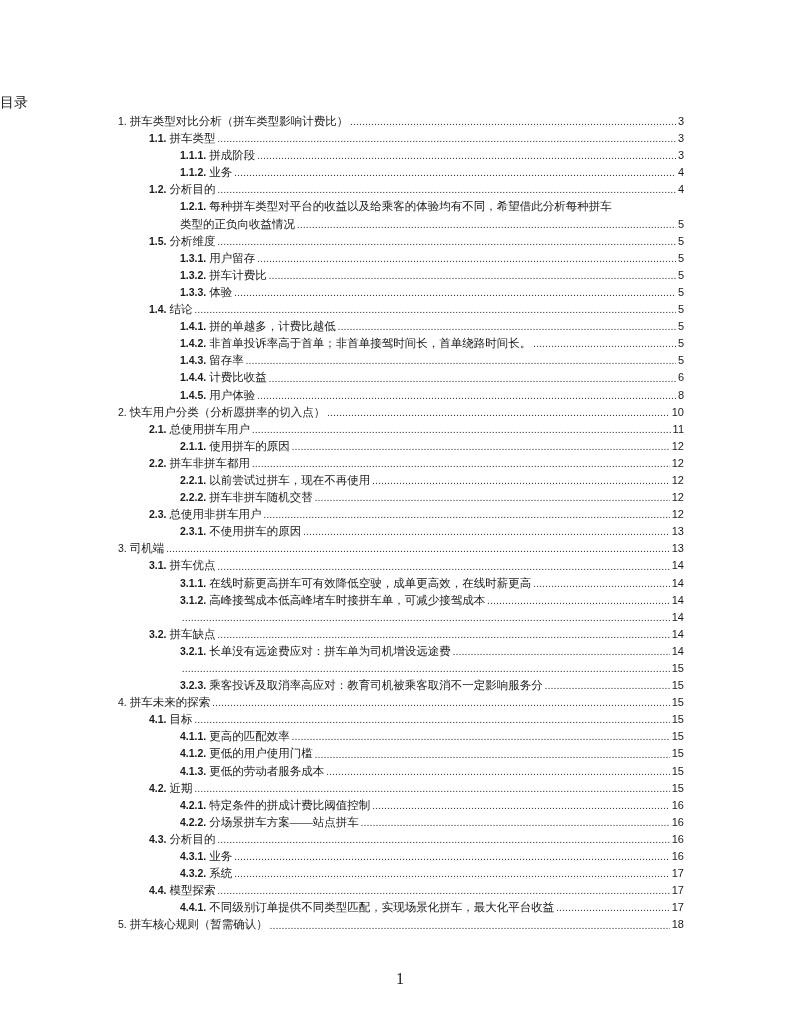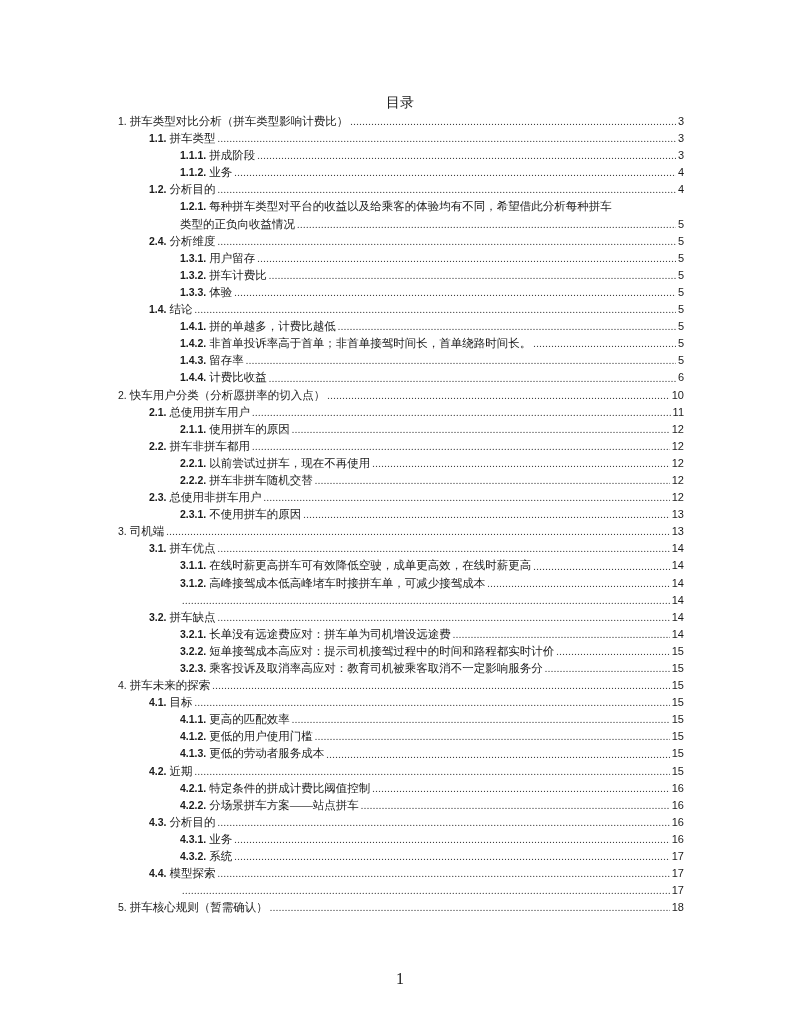--- a/index.html
+++ b/index.html
@@ -1,19 +1,19 @@
 <!DOCTYPE html>
 <html><head>
 <meta charset="utf-8">
 <style>
   html, body { margin:0; padding:0; background:#ffffff; }
   body { width:800px; height:1035px; position:relative; overflow:hidden;
          font-family:"Liberation Serif","DejaVu Serif",serif; color:#1a1a1a; }
   .page { position:absolute; left:0; top:0; width:800px; height:1035px; }
-  .toc-title { position:absolute; left:0; width:800px; top:94px; text-align:center;
+  .toc-title { position:absolute; left:0; width:800px; top:94px; 
                font-size:14px; line-height:18px; }
   .toc { position:absolute; left:118px; top:113px; width:566px; }
   .entry { display:flex; align-items:flex-end; font-size:11.5px; line-height:17.1px;
            height:17.1px; white-space:nowrap; }
   .entry.wrap { height:auto; white-space:normal; display:block; }
   .lvl1 { padding-left:0; }
   .lvl2 { padding-left:31px; }
   .lvl3 { padding-left:62px; }
   .num { font-family:"Liberation Sans","DejaVu Sans",sans-serif; font-weight:bold; font-size:10.5px; margin-right:3px; }
   .lvl1 .num { font-weight:normal; }
@@ -59,21 +59,21 @@
       </div>
       <div class="entry lvl3 wrap">
         <div class="line1"><span class="num">1.2.1.</span><span class="text">每种拼车类型对平台的收益以及给乘客的体验均有不同，希望借此分析每种拼车</span></div>
         <div class="line2">
           <span class="text">类型的正负向收益情况</span>
           <span class="leader"></span>
           <span class="page-no">5</span>
         </div>
       </div>
       <div class="entry lvl2">
-        <span class="text"><span class="num">2.4.</span><span class="">分析维度</span></span>
+        <span class="text"><span class="num">1.5.</span><span class="">分析维度</span></span>
         <span class="leader"></span>
         <span class="page-no">5</span>
       </div>
       <div class="entry lvl3">
         <span class="text"><span class="num">1.3.1.</span><span class="">用户留存</span></span>
         <span class="leader"></span>
         <span class="page-no">5</span>
       </div>
       <div class="entry lvl3">
         <span class="text"><span class="num">1.3.2.</span><span class="">拼车计费比</span></span>
@@ -103,20 +103,25 @@
       <div class="entry lvl3">
         <span class="text"><span class="num">1.4.3.</span><span class="">留存率</span></span>
         <span class="leader"></span>
         <span class="page-no">5</span>
       </div>
       <div class="entry lvl3">
         <span class="text"><span class="num">1.4.4.</span><span class="">计费比收益</span></span>
         <span class="leader"></span>
         <span class="page-no">6</span>
       </div>
+      <div class="entry lvl3">
+        <span class="text"><span class="num">1.4.5.</span><span class="">用户体验</span></span>
+        <span class="leader"></span>
+        <span class="page-no">8</span>
+      </div>
       <div class="entry lvl1">
         <span class="text"><span class="num">2.</span><span class="">快车用户分类（分析愿拼率的切入点）</span></span>
         <span class="leader"></span>
         <span class="page-no">10</span>
       </div>
       <div class="entry lvl2">
         <span class="text"><span class="num">2.1.</span><span class="">总使用拼车用户</span></span>
         <span class="leader"></span>
         <span class="page-no">11</span>
       </div>
@@ -178,21 +183,20 @@
         <span class="text"><span class="num">3.2.</span><span class="">拼车缺点</span></span>
         <span class="leader"></span>
         <span class="page-no">14</span>
       </div>
       <div class="entry lvl3">
         <span class="text"><span class="num">3.2.1.</span><span class="">长单没有远途费应对：拼车单为司机增设远途费</span></span>
         <span class="leader"></span>
         <span class="page-no">14</span>
       </div>
       <div class="entry lvl3">
-        <span class="text"><span class="num">3.2.2.</span><span class="">短单接驾成本高应对：提示司机接驾过程中的时间和路程都实时计价</span></span>
         <span class="leader"></span>
         <span class="page-no">15</span>
       </div>
       <div class="entry lvl3">
         <span class="text"><span class="num">3.2.3.</span><span class="">乘客投诉及取消率高应对：教育司机被乘客取消不一定影响服务分</span></span>
         <span class="leader"></span>
         <span class="page-no">15</span>
       </div>
       <div class="entry lvl1">
         <span class="text"><span class="num">4.</span><span class="">拼车未来的探索</span></span>
@@ -248,20 +252,21 @@
         <span class="text"><span class="num">4.3.2.</span><span class="">系统</span></span>
         <span class="leader"></span>
         <span class="page-no">17</span>
       </div>
       <div class="entry lvl2">
         <span class="text"><span class="num">4.4.</span><span class="">模型探索</span></span>
         <span class="leader"></span>
         <span class="page-no">17</span>
       </div>
       <div class="entry lvl3">
+        <span class="text"><span class="num">4.4.1.</span><span class="">不同级别订单提供不同类型匹配，实现场景化拼车，最大化平台收益</span></span>
         <span class="leader"></span>
         <span class="page-no">17</span>
       </div>
       <div class="entry lvl1">
         <span class="text"><span class="num">5.</span><span class="">拼车核心规则（暂需确认）</span></span>
         <span class="leader"></span>
         <span class="page-no">18</span>
       </div>
     </div>
   <div class="page-number">1</div>

